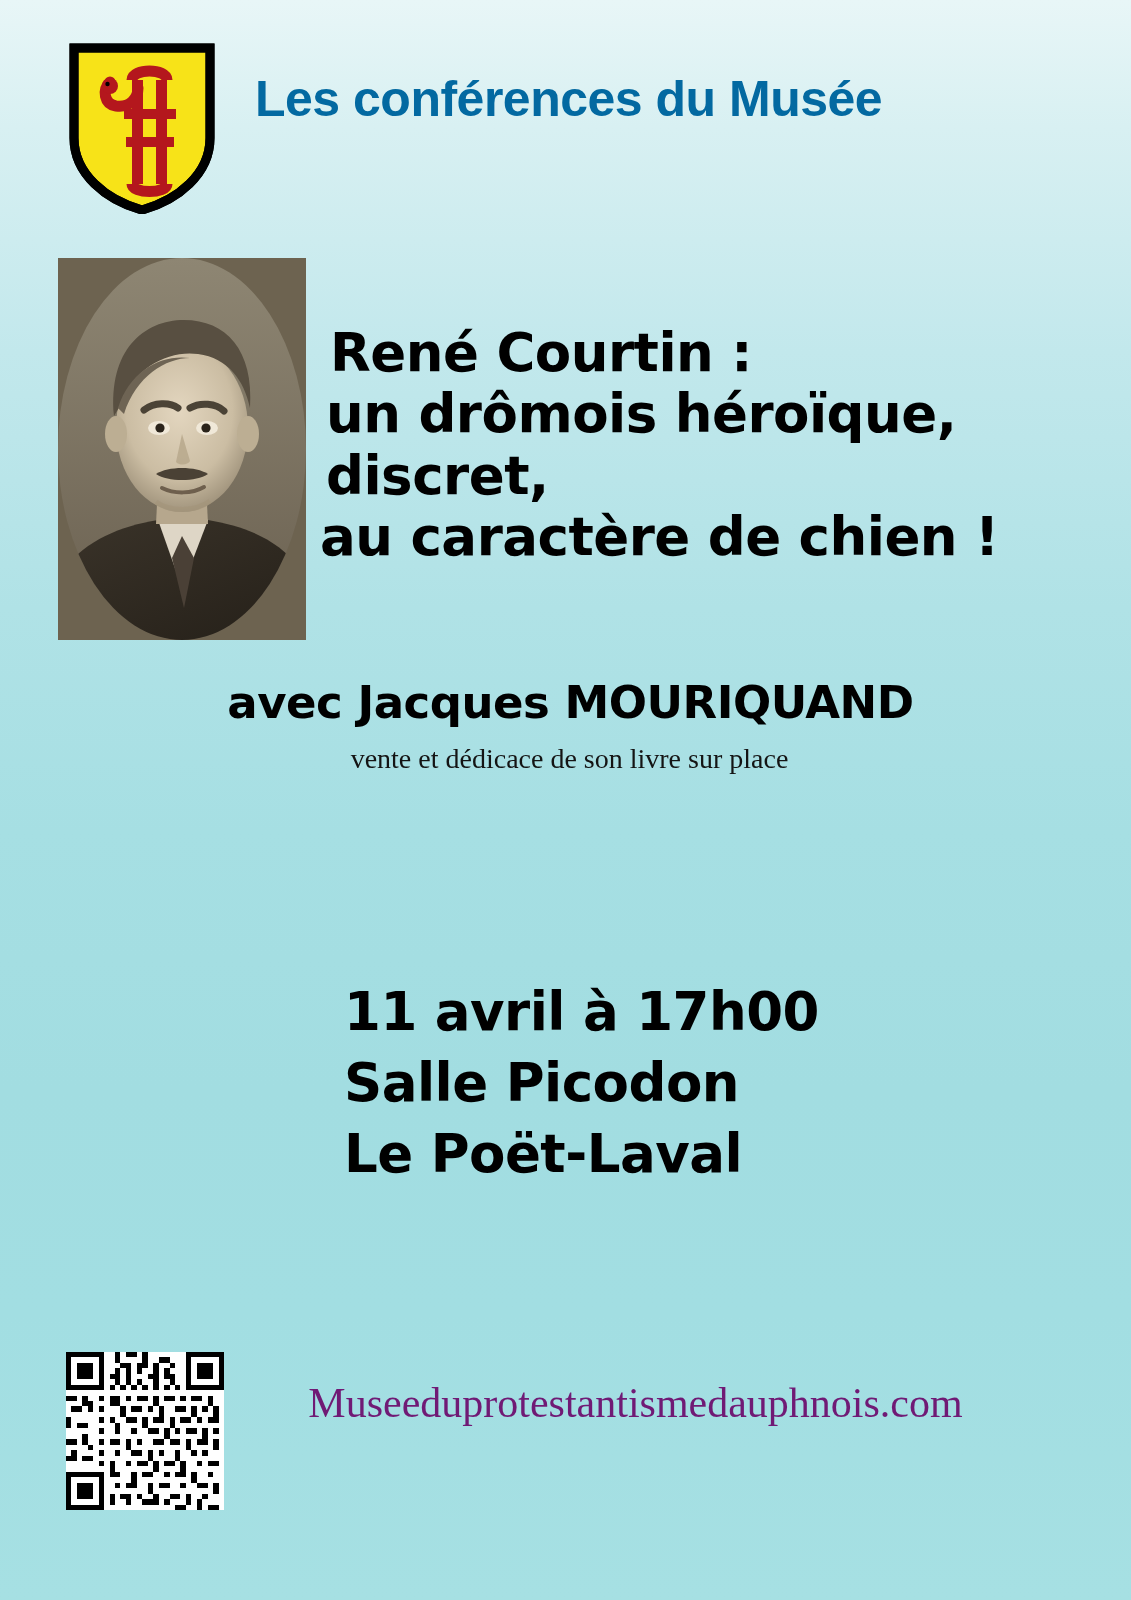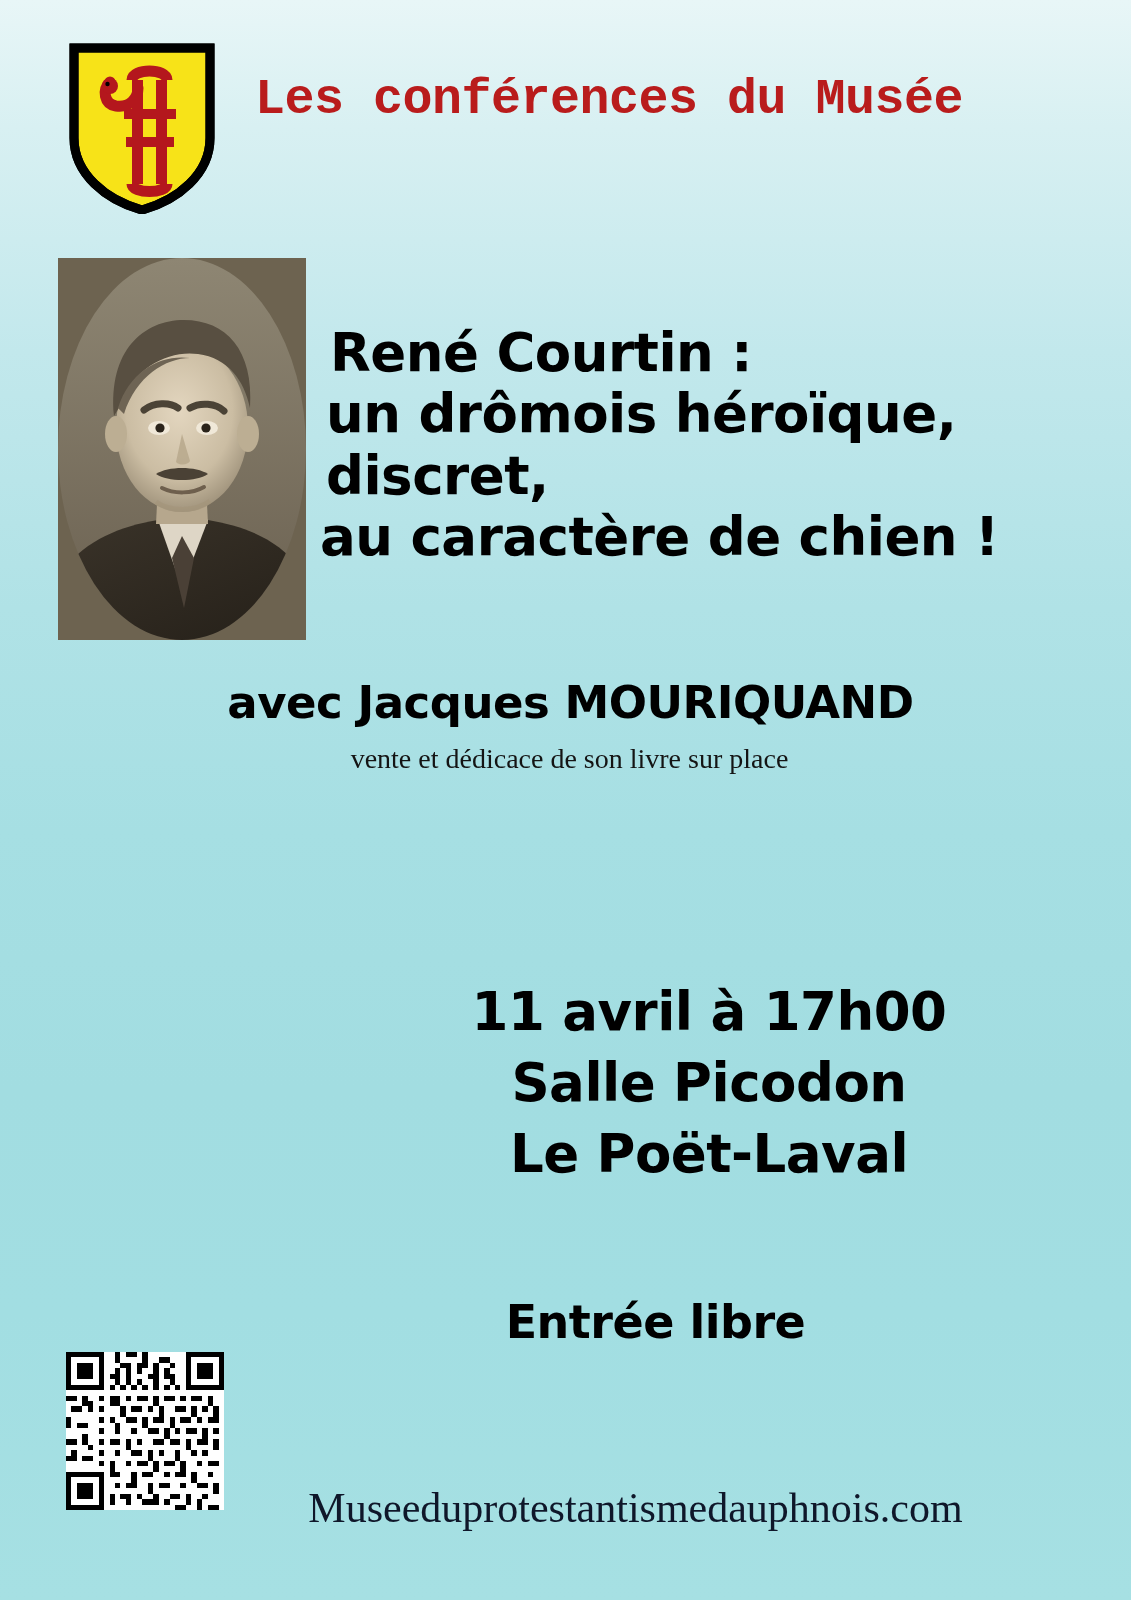--- a/index.html
+++ b/index.html
@@ -37,25 +37,25 @@
     width: 148px;
     height: 172px;
   }
 
   
   .header-title {
     position: absolute;
     left: 255px;
     top: 72px;
     width: 800px;
-    font-family: Liberation Mono, monospace;
+    font-family: Liberation Sans, sans-serif;
     font-weight: bold;
     font-size: 50px;
     letter-spacing: -0.5px;
-    color: #b91c1c;
+    color: #0369a1;
     line-height: 1.1;
   }
 
   
   .portrait {
     position: absolute;
     left: 58px;
     top: 258px;
     width: 248px;
     height: 382px;
@@ -109,30 +109,29 @@
     font-family: "Liberation Serif", serif;
     font-size: 28px;
     color: #141414;
     margin-top: 14px;
     margin-left: 8px;
   }
 
   
   .event {
     position: absolute;
-    left: 329px;
+    left: 344px;
     top: 976px;
     width: 760px;
     font-family: "DejaVu Sans", sans-serif;
     font-weight: bold;
     font-size: 53px;
     line-height: 1.34;
     color: #000;
     letter-spacing: -0.5px;
-    text-align: center;
   }
 
   
   .entree {
     position: absolute;
     left: 0;
     top: 1295px;
     width: 1131px;
     text-align: center;
     font-family: "DejaVu Sans", sans-serif;
@@ -151,28 +150,28 @@
     top: 1352px;
     width: 158px;
     height: 158px;
     background: #fff;
   }
 
   
   .website {
     position: absolute;
     left: 0;
-    top: 1484px;
+    top: 1379px;
     width: 1131px;
     text-align: center;
     padding-left: 140px;
     box-sizing: border-box;
     font-family: "Liberation Serif", serif;
     font-size: 42px;
-    color: #0f172a;
+    color: #701a75;
   }
 </style>
 </head>
 <body>
 
 <div class="poster">
 
   <div class="crest">
     <svg width="148" height="172" viewBox="0 0 148 172" xmlns="http://www.w3.org/2000/svg">
       <path d="M6 6 H142 V96 C142 132 110 158 74 168 C38 158 6 132 6 96 Z" fill="#f7e318" stroke="#000000" stroke-width="9"></path>
@@ -263,21 +262,20 @@
     <div class="speaker-name">avec Jacques MOURIQUAND</div>
     <div class="speaker-extra">vente et dédicace de son livre sur place</div>
   </div>
 
   <div class="event">
     <div>11 avril à 17h00</div>
     <div>Salle Picodon</div>
     <div>Le Poët-Laval</div>
   </div>
 
-  <div class="entree">Entrée libre</div>
 
   <div class="qr">
     <svg width="158" height="158" viewBox="0 0 29 29" shape-rendering="crispEdges" xmlns="http://www.w3.org/2000/svg">
       <rect width="29" height="29" fill="#ffffff"></rect>
       <g fill="#000000">
 
         <rect x="0" y="0" width="7" height="1"></rect>
           <rect x="0" y="6" width="7" height="1"></rect>
         <rect x="0" y="0" width="1" height="7"></rect>
           <rect x="6" y="0" width="1" height="7"></rect>

